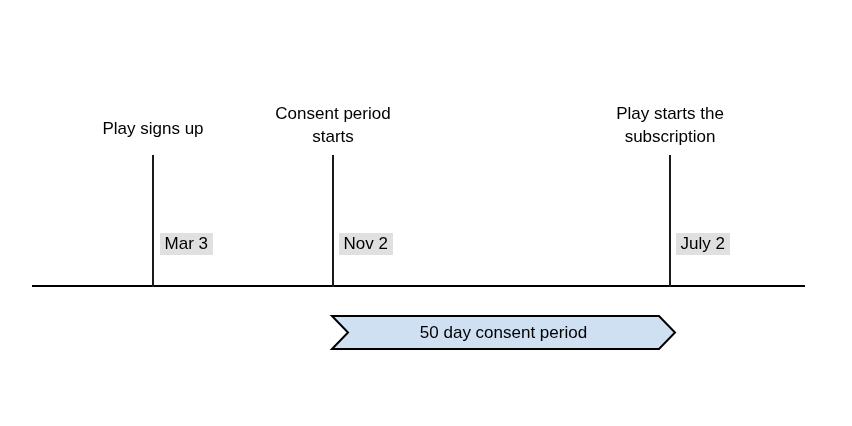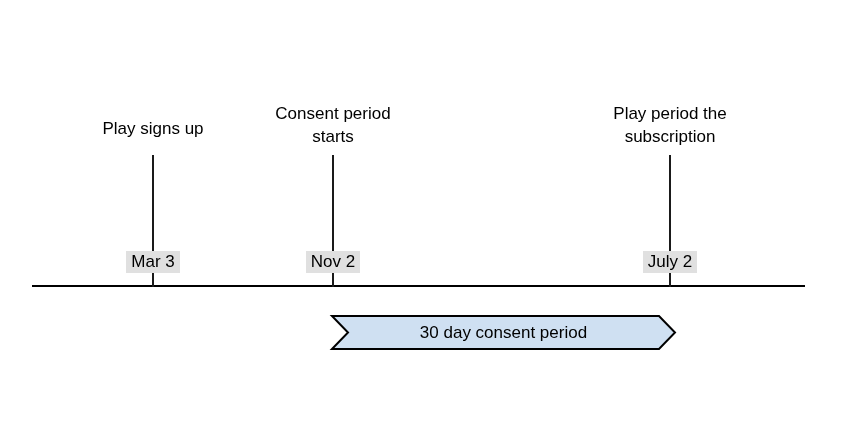--- a/index.html
+++ b/index.html
@@ -52,24 +52,24 @@
     font-size: 17px;
     line-height: 23px;
     color: #000000;
     white-space: pre-line;
   }
   .event-title.one-line { top: 117px; }
   .event-title.two-line { top: 84px; margin-top: 18px; }
 
   .event-date {
     position: absolute;
-    top: 250px;
+    top: 232px;
     left: -60px;
     width: 120px;
-    text-align: center;
+    text-align: right;
     font-size: 17px;
     line-height: 24px;
   }
   .event-date span {
     background: #e0e0e0;
     padding: 1px 5px 2px 5px;
     white-space: nowrap;
   }
 
   
@@ -118,28 +118,28 @@
   <div class="event" style="left:333px;">
     <div class="event-title two-line">Consent period
 starts</div>
     <div class="event-tick"></div>
     <div class="event-date">
       <span>Nov 2</span>
     </div>
   </div>
 
   <div class="event" style="left:670px;">
-    <div class="event-title two-line">Play period the
+    <div class="event-title two-line">Play starts the
 subscription</div>
     <div class="event-tick"></div>
     <div class="event-date">
       <span>July 2</span>
     </div>
   </div>
 
   <div class="banner">
     <svg viewBox="0 0 343 33" xmlns="http://www.w3.org/2000/svg">
       <polygon points="0,0 327,0 343,16.5 327,33 0,33 16,16.5" fill="#cfe0f2" stroke="#000000" stroke-width="2" stroke-linejoin="miter"></polygon>
     </svg>
-    <div class="banner-label">30 day consent period</div>
+    <div class="banner-label">50 day consent period</div>
   </div>
 
 </div>
 
 </body></html>

